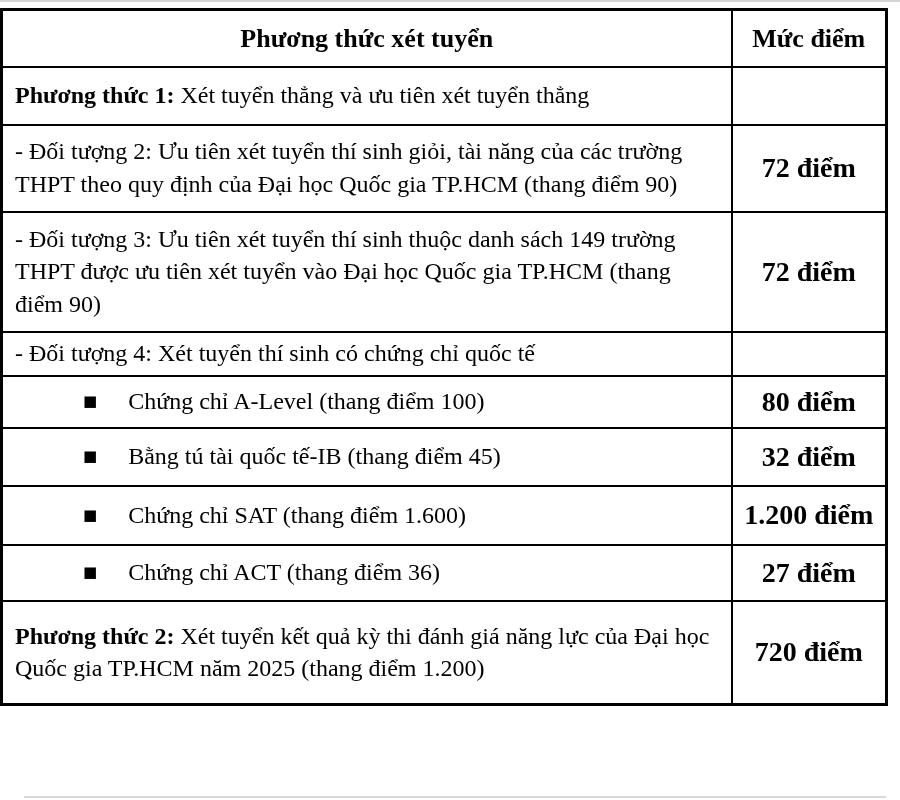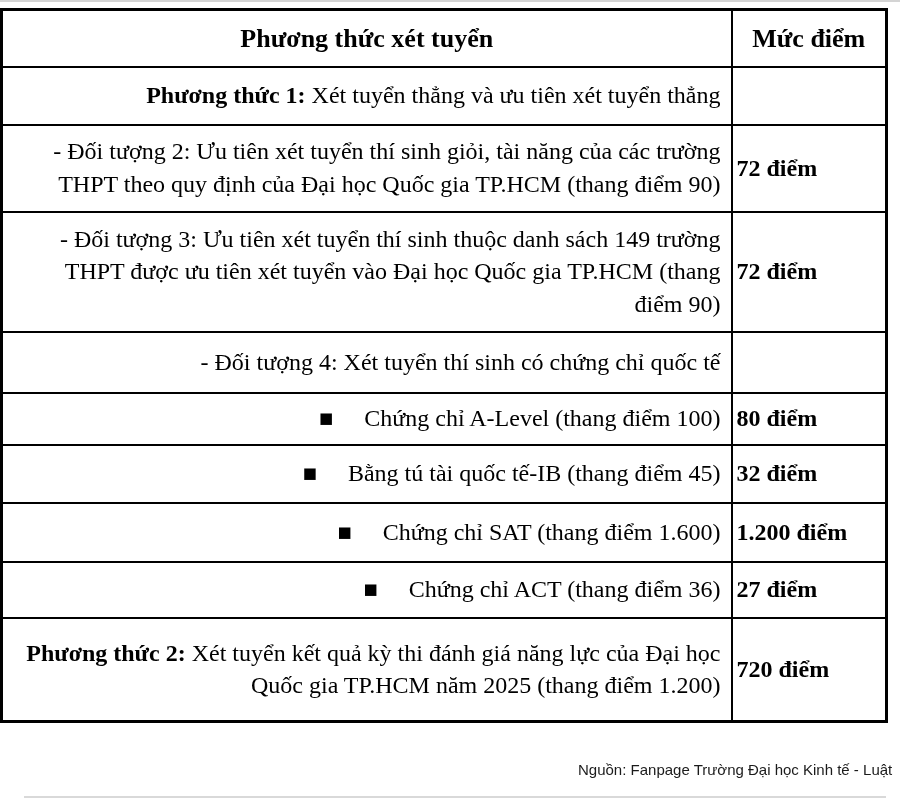--- a/index.html
+++ b/index.html
@@ -48,46 +48,46 @@
   }
   th.hcell {
     font-size: 26px;
     font-weight: bold;
     text-align: center;
     line-height: 1.2;
   }
   td.cl {
     font-size: 24px;
     line-height: 1.36;
-    text-align: right;
+    text-align: left;
     padding: 2px 10px 2px 12px;
   }
   td.cl .pfx { font-weight: bold; }
   td.cl.bulleted { padding-left: 80px; }
   .bullet {
     display: inline-block;
     font-size: 15px;
     margin-right: 31px;
     position: relative;
     top: -3px;
     font-family: "DejaVu Sans", sans-serif;
   }
   td.cs {
-    font-size: 24px;
+    font-size: 28px;
     font-weight: bold;
-    text-align: left;
+    text-align: center;
     line-height: 1.2;
     padding: 0 4px;
   }
   
   tr.hrow  { height: 57px; }
   tr.r0  { height: 58px; }
   tr.r1  { height: 87px; }
   tr.r2  { height: 120px; }
-  tr.r3  { height: 61px; }
+  tr.r3  { height: 44px; }
   tr.r4  { height: 52px; }
   tr.r5  { height: 58px; }
   tr.r6  { height: 59px; }
   tr.r7  { height: 56px; }
   tr.r8  { height: 104px; }
   tr.r9  { height: 84px; }
   .attribution {
     position: absolute;
     top: 760px;
     left: 578px;
@@ -158,16 +158,15 @@
     </tr>
 
     <tr class="r8">
       <td class="cl"><span class="pfx">Phương thức 2:</span><span> Xét tuyển kết quả kỳ thi đánh giá năng lực của Đại học Quốc gia TP.HCM năm 2025 (thang điểm 1.200)</span></td>
       <td class="cs">720 điểm</td>
     </tr>
 
   </tbody>
     </table>
 
-  <div class="attribution">Nguồn: Fanpage Trường Đại học Kinh tế - Luật</div>
 
   <div class="edge-bottom"></div>
 </div>
 
 </body></html>

